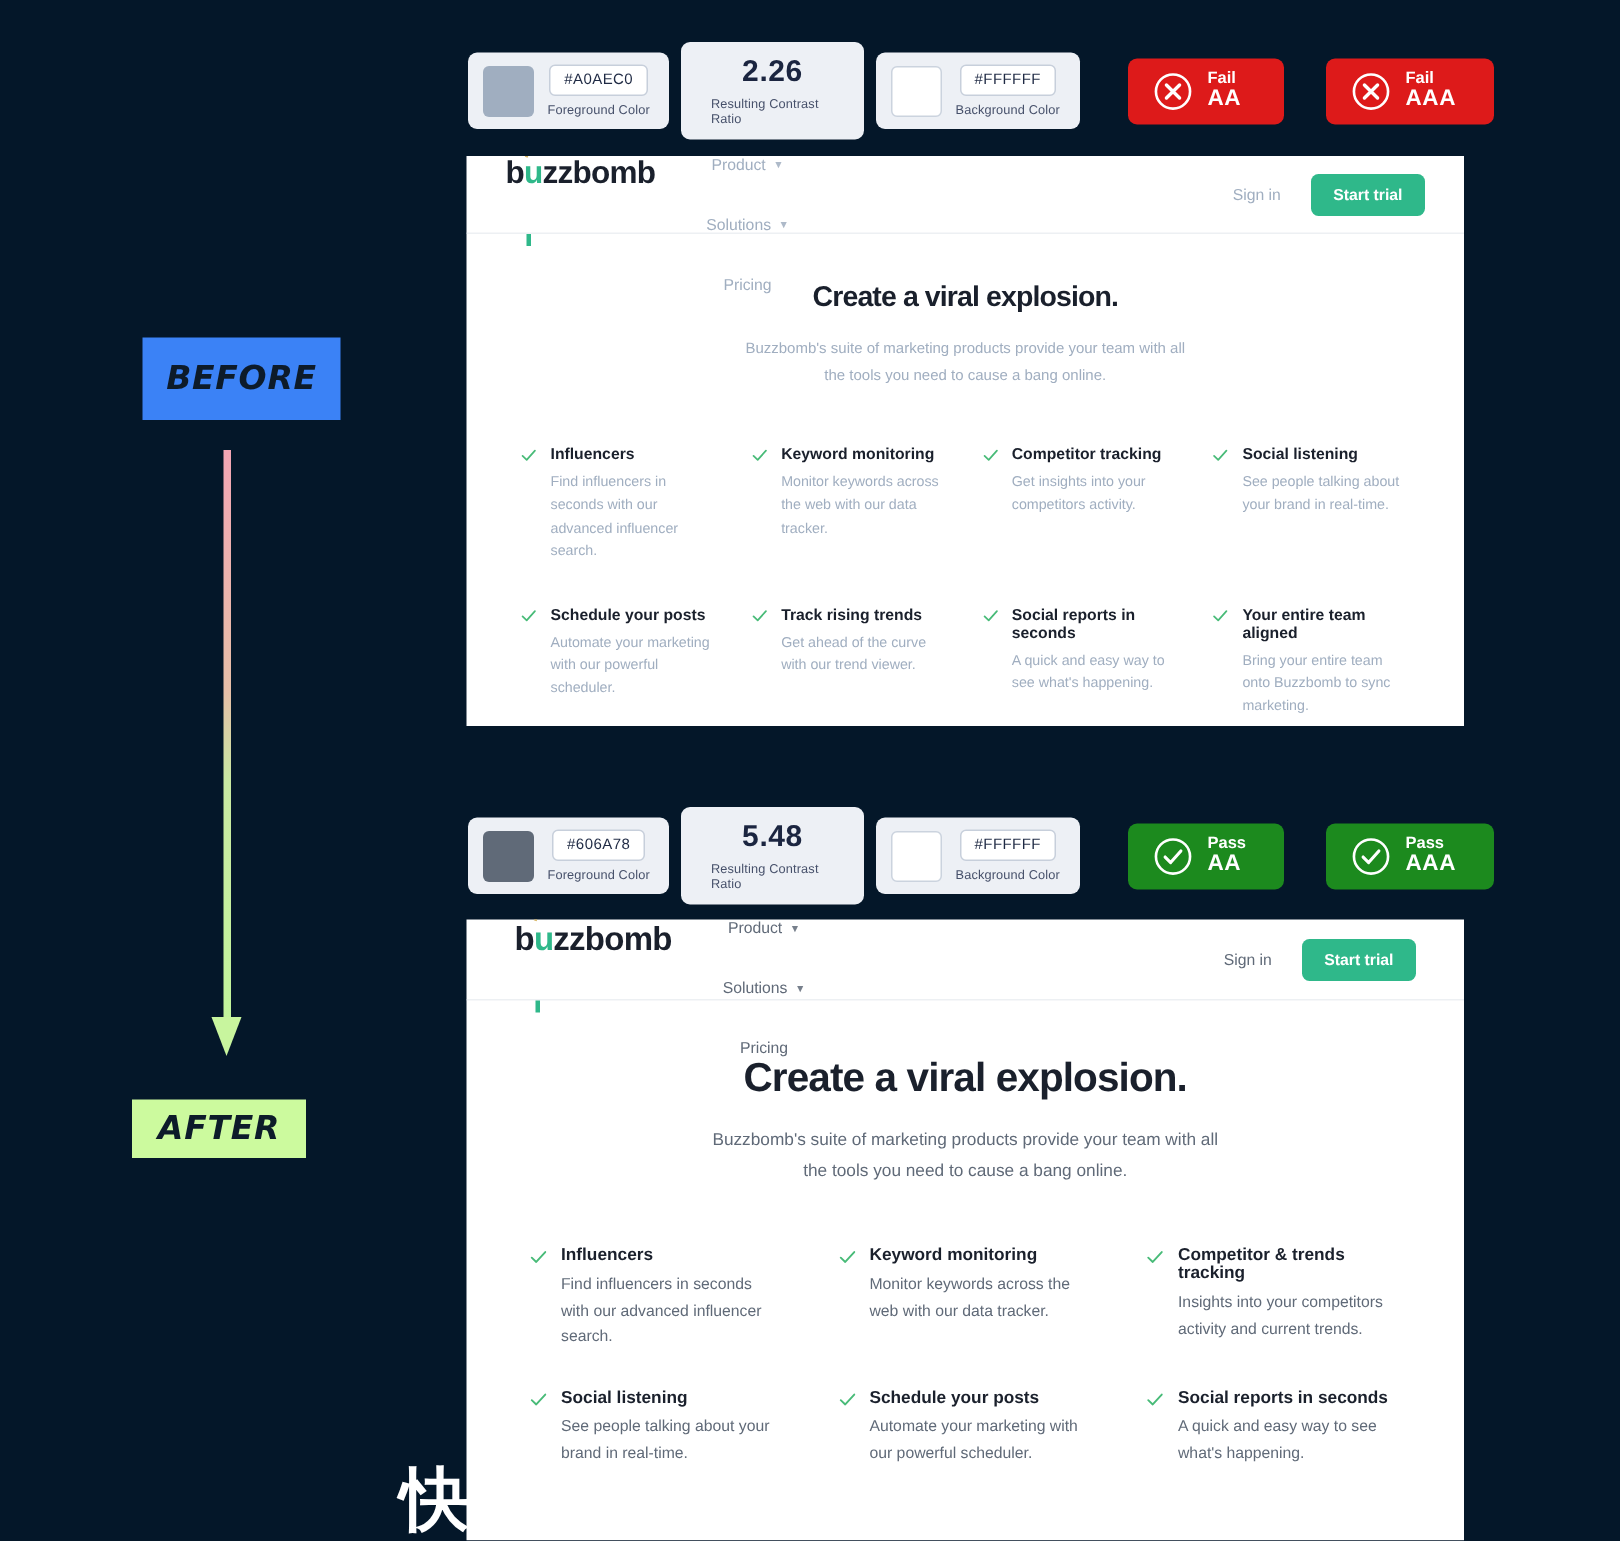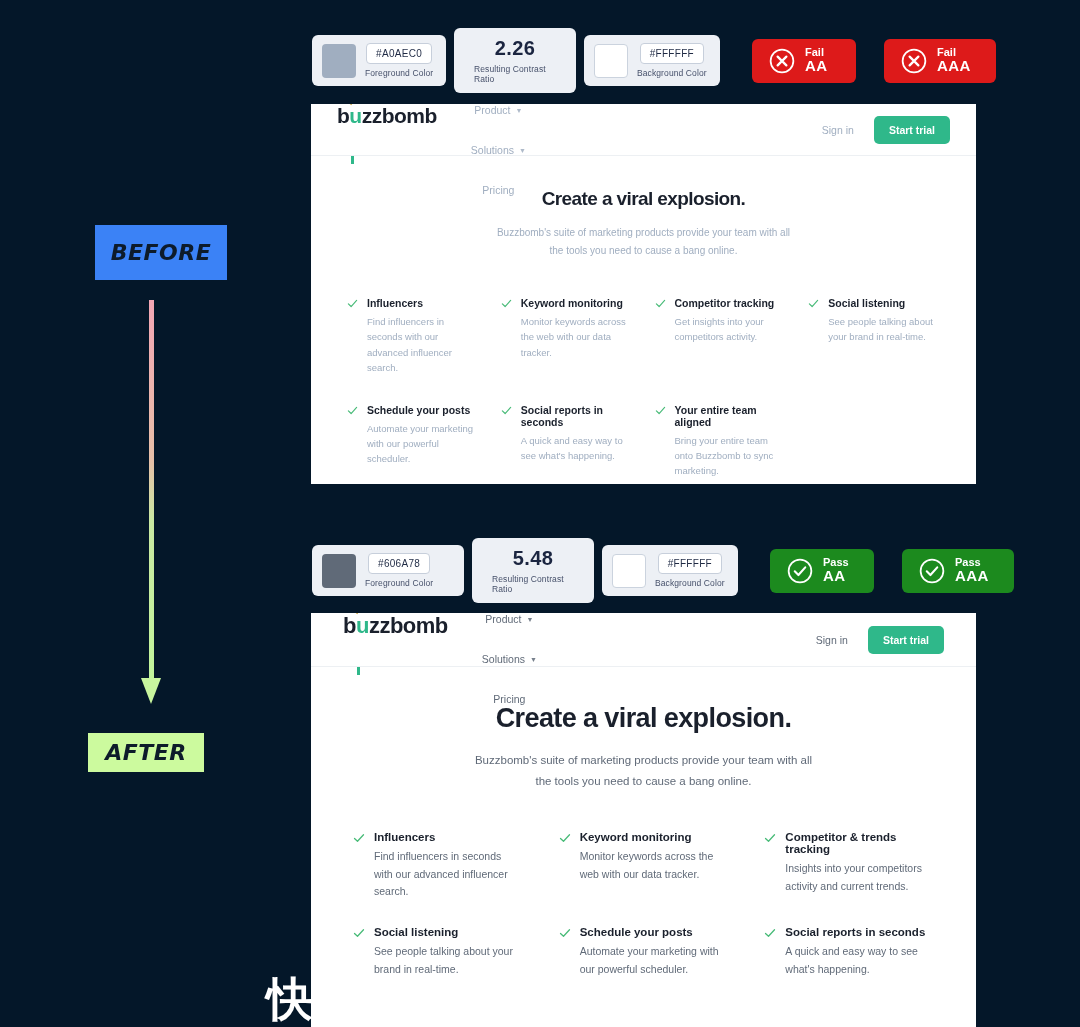--- a/index.html
+++ b/index.html
@@ -268,20 +268,29 @@
       <div class="feat">
         <svg class="check" width="11" height="11" viewBox="0 0 16 16">
             <path d="M2 8.6 L6 12.4 L14 3.6" fill="none" stroke="#48bb78" stroke-width="1.7" stroke-linecap="round" stroke-linejoin="round"></path>
           </svg>
         <div>
             <h3>Schedule your posts</h3>
         <p>Automate your marketing with our powerful scheduler.</p>
           </div>
       </div>
 
+      <div class="feat">
+        <svg class="check" width="11" height="11" viewBox="0 0 16 16">
+            <path d="M2 8.6 L6 12.4 L14 3.6" fill="none" stroke="#48bb78" stroke-width="1.7" stroke-linecap="round" stroke-linejoin="round"></path>
+          </svg>
+        <div>
+            <h3>Track rising trends</h3>
+        <p>Get ahead of the curve with our trend viewer.</p>
+          </div>
+      </div>
 
       <div class="feat">
         <svg class="check" width="11" height="11" viewBox="0 0 16 16">
             <path d="M2 8.6 L6 12.4 L14 3.6" fill="none" stroke="#48bb78" stroke-width="1.7" stroke-linecap="round" stroke-linejoin="round"></path>
           </svg>
         <div>
             <h3>Social reports in seconds</h3>
         <p>A quick and easy way to see what's happening.</p>
           </div>
       </div>
@@ -293,21 +302,21 @@
         <div>
             <h3>Your entire team aligned</h3>
         <p>Bring your entire team onto Buzzbomb to sync marketing.</p>
           </div>
       </div>
     </div>
   </div>
 
   <div class="strip" style="left:312px; top:538px;">
 
-    <div class="card" style="width:152px;">
+    <div class="card" style="width:134px;">
       <div class="swatch" style="background:#606A78;"></div>
       <div class="card-col">
         <div class="hexbox">#606A78</div>
         <div class="caption">Foreground Color</div>
       </div>
     </div>
 
     <div class="card ratio-card" style="width:122px;">
       <div class="ratio-num">5.48</div>
       <div class="caption">Resulting Contrast Ratio</div>

